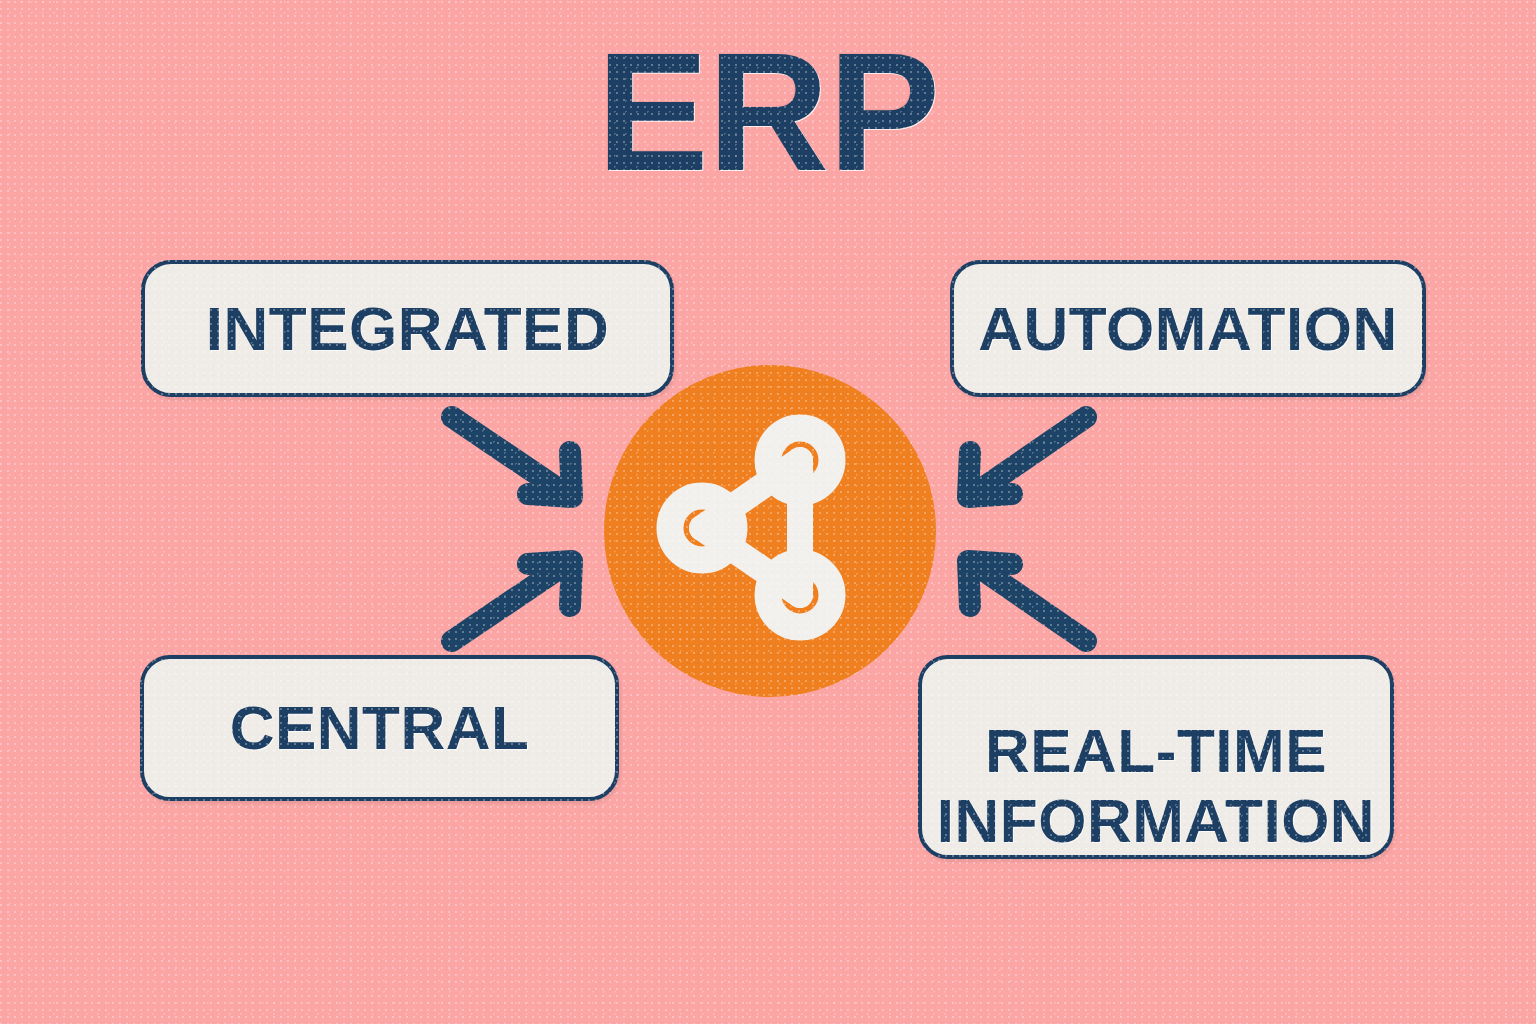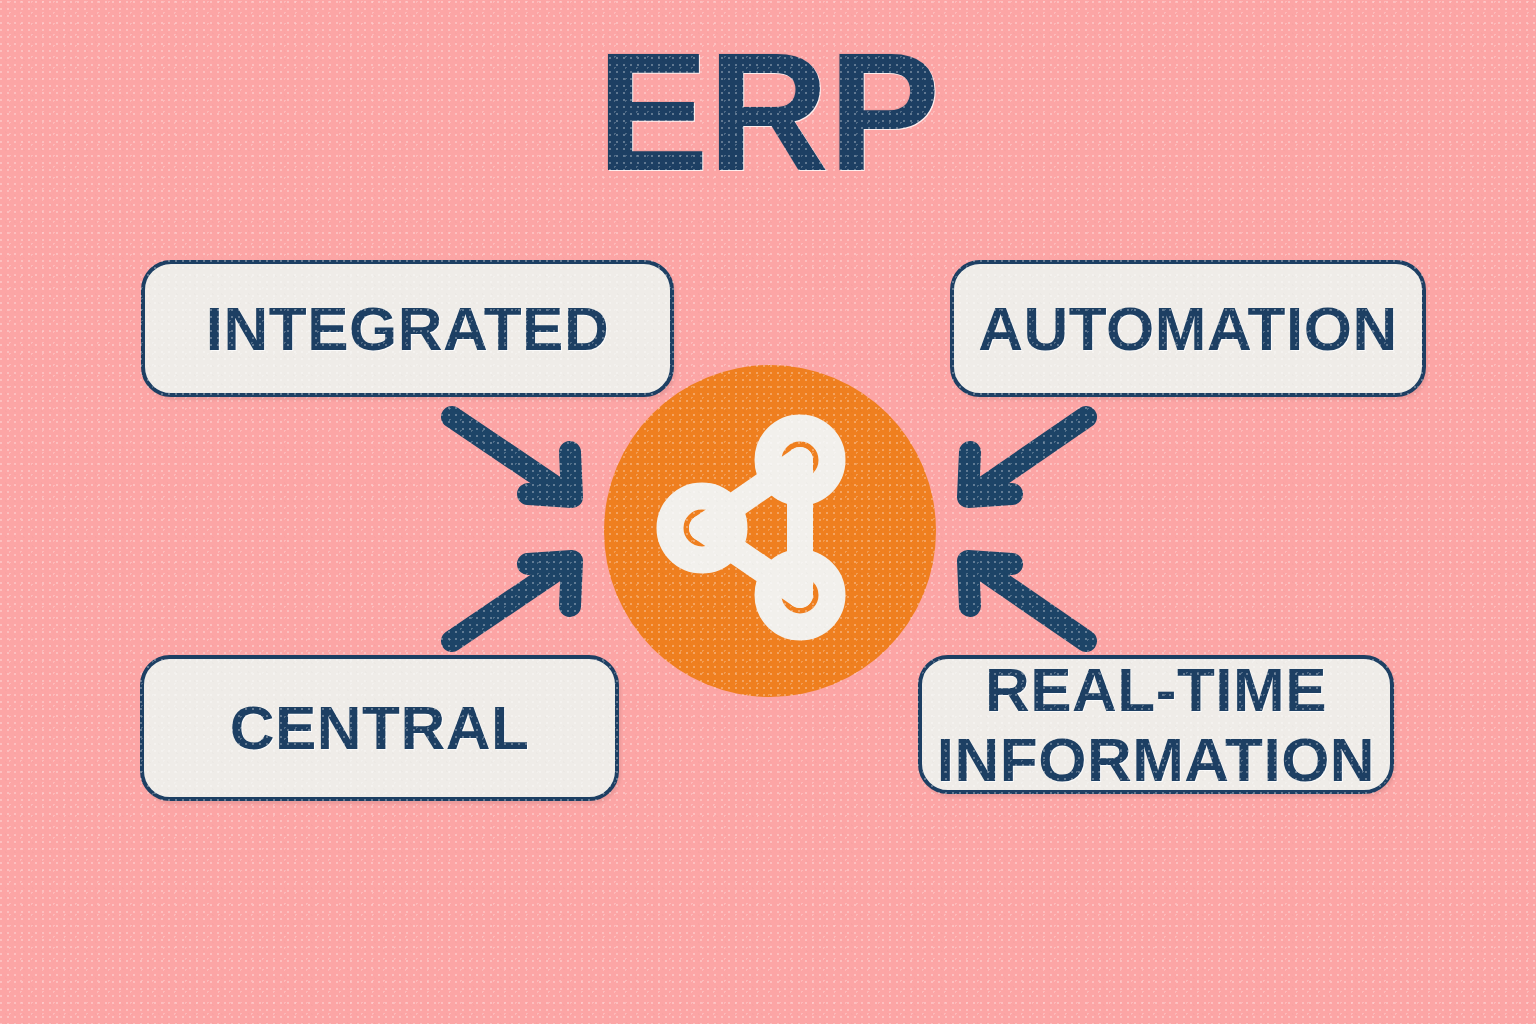--- a/index.html
+++ b/index.html
@@ -62,21 +62,21 @@
     letter-spacing: .5px;
     box-shadow: 2px 3px 3px rgba(0,0,0,.07);
     text-shadow: 1px 1px 0 rgba(255,255,255,.75);
   }
   .node-box .lbl { display: block; }
   .node-box .lbl span { display: block; white-space: nowrap; }
 
   #box-integrated { left: 129px;  top: 260px; width: 533px;  height: 137px; margin-left: 12px; }
   #box-automation { left: 918px;  top: 260px; width: 476px;  height: 137px; margin-left: 32px; }
   #box-central    { left: 140px;  top: 655px; width: 479px;  height: 146px; }
-  #box-realtime   { left: 918px;  top: 655px; width: 476px;  height: 139px; }
+  #box-realtime   { left: 918px;  top: 655px; width: 476px;  height: 204px; align-items: flex-end; }
 
   #hub {
     position: absolute;
     left: 604px;
     top: 365px;
     width: 332px;
     height: 332px;
     border-radius: 50%;
     background: #ef7f1f;
   }

